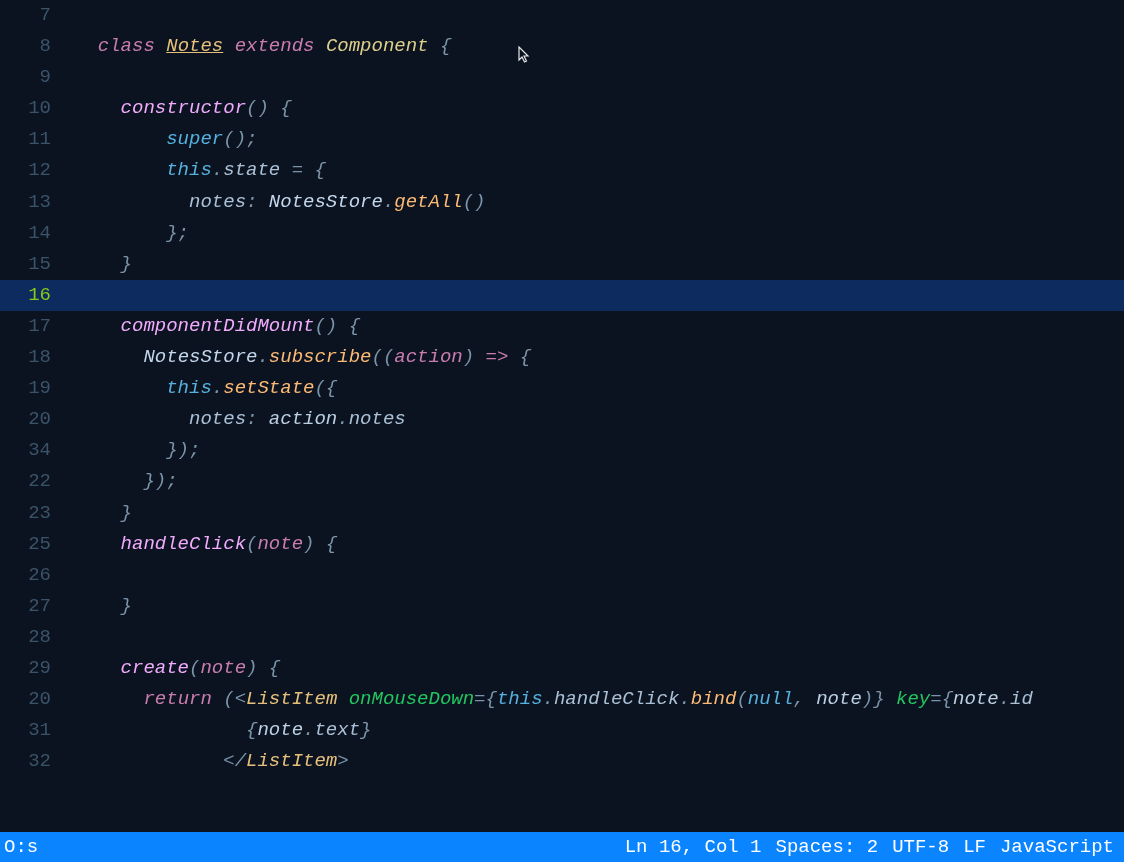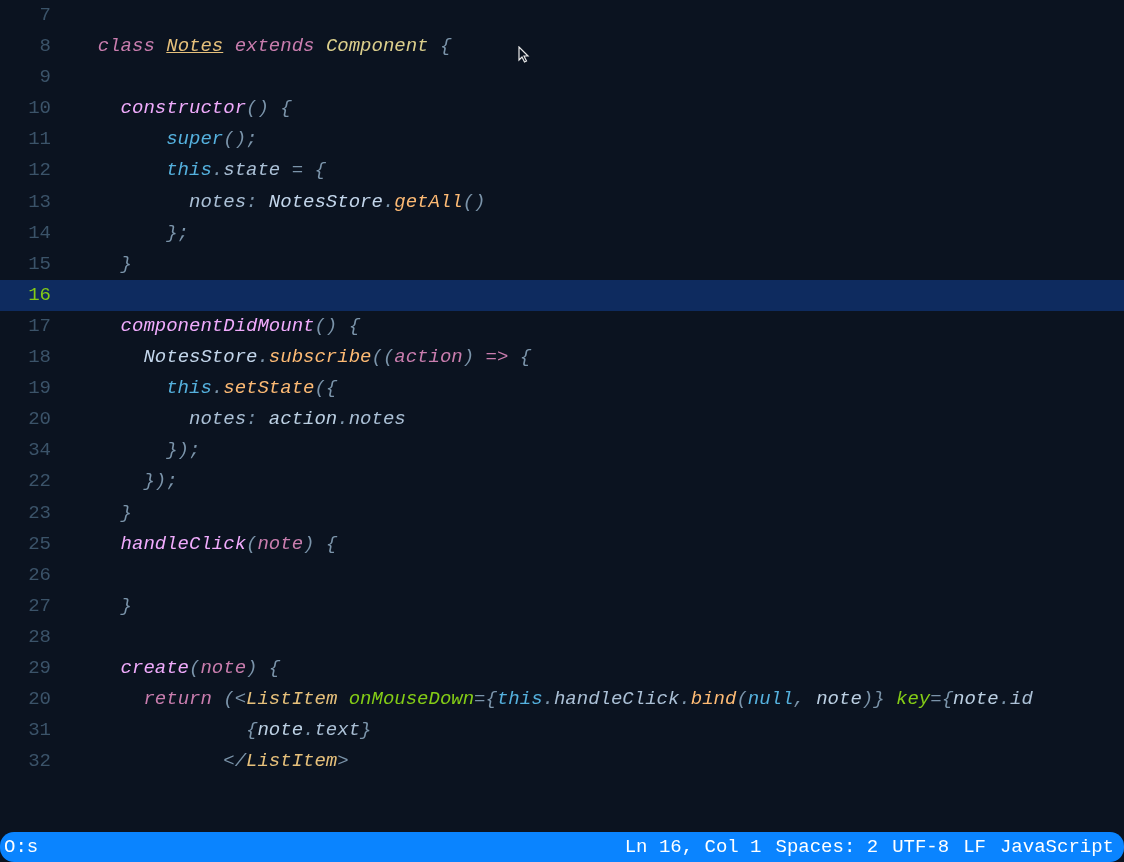--- a/index.html
+++ b/index.html
@@ -40,21 +40,21 @@
   .highlight-line .gutter { color: #84cc16; }
 
   
   .kw        { color: #c97dae; }   
   .kw2       { color: #55b1de; }   
   .classname { color: #e6c07b; text-decoration: underline; }
   .type      { color: #dccf8c; }   
   .fnname    { color: #f0abfc; }   
   .callname  { color: #fdba74; }   
   .tagname   { color: #e6c07b; }   
-  .attrname  { color: #84cc16; }   
+  .attrname  { color: #22c55e; }   
   .param     { color: #c97dae; }   
   .member    { color: #abc0d6; }   
   .plain     { color: #bcd0e3; }
   .punct     { color: #7b94aa; }
   .op        { color: #c97dae; }   
   .storeref  { color: #c3d6eb; }   
 
   
   .cursor-arrow {
     position: absolute;
@@ -73,21 +73,20 @@
     left: 0;
     right: 0;
     height: 30px;
     background: #0a84ff;
     color: #ffffff;
     font-size: 19px;
     display: flex;
     align-items: center;
     padding: 0 10px 0 4px;
     font-style: normal;
-    border-radius: 14px;
   }
   .status-left { flex: 0 0 auto; display: flex; gap: 14px; }
   .status-right { margin-left: auto; display: flex; gap: 14px; }
   .status-item { cursor: pointer; white-space: nowrap; }
 </style>
 </head>
 <body>
 
 <div class="editor">
   <div class="code-area">

